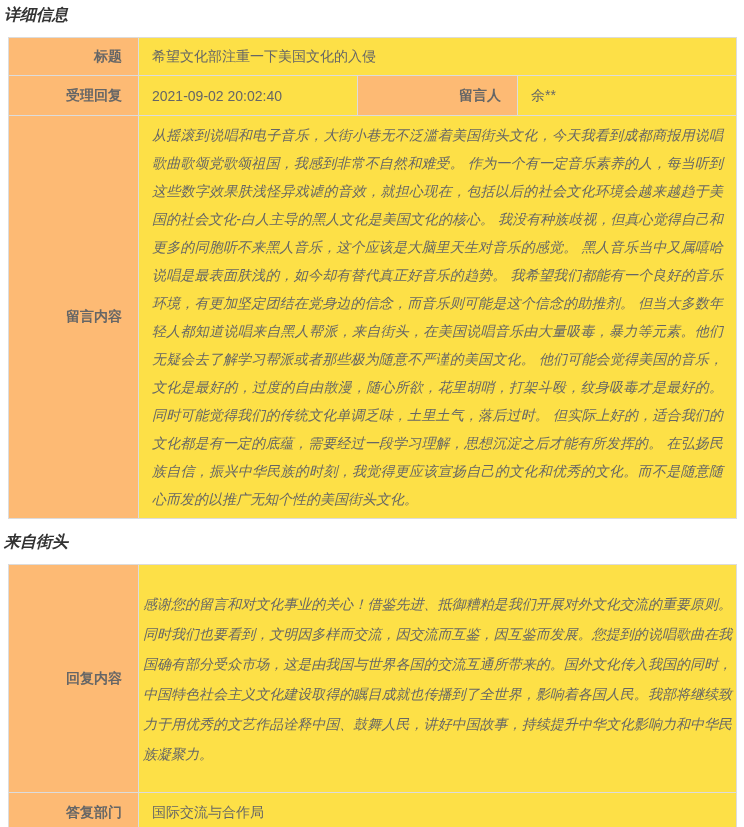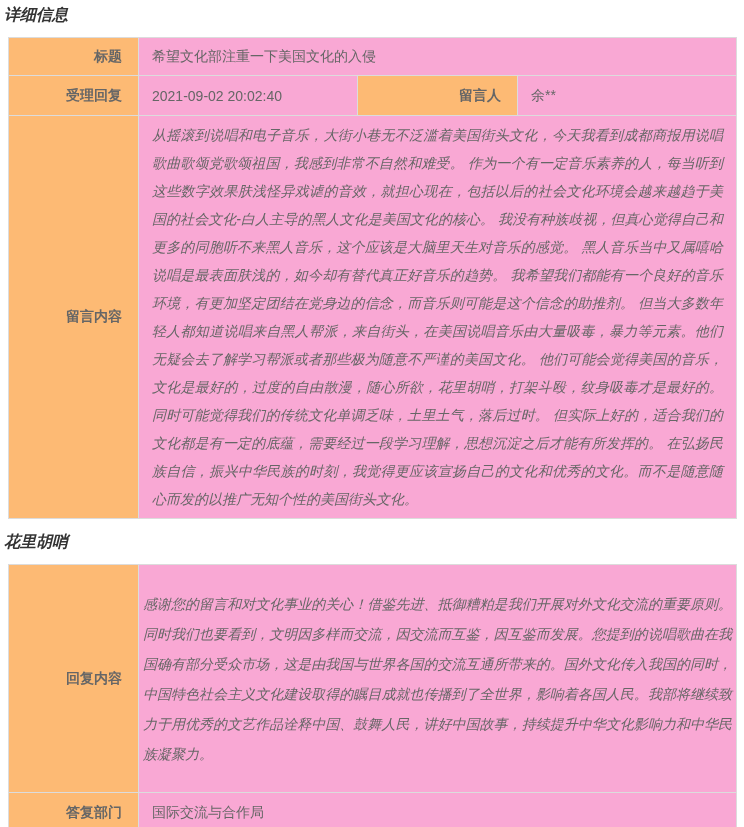--- a/index.html
+++ b/index.html
@@ -39,21 +39,21 @@
     vertical-align: middle;
   }
   td.label-cell {
     background: #fdba74;
     color: #9e2b23;
     font-weight: bold;
     text-align: right;
     padding: 0 16px;
   }
   td.value-cell {
-    background: #f9a8d4;
+    background: #fde047;
     padding: 8px 13px;
   }
   td.content-cell {
     vertical-align: top;
     line-height: 28px;
     padding: 5px 13px;
     text-align: justify;
     font-style: italic;
   }
   td.reply-content-cell {
@@ -93,21 +93,21 @@
         <td class="label-cell">留言人</td>
         <td class="value-cell">余**</td>
       </tr>
       <tr class="r-msg">
         <td class="label-cell">留言内容</td>
         <td class="value-cell content-cell" colspan="3">从摇滚到说唱和电子音乐，大街小巷无不泛滥着美国街头文化，今天我看到成都商报用说唱歌曲歌颂党歌颂祖国，我感到非常不自然和难受。 作为一个有一定音乐素养的人，每当听到这些数字效果肤浅怪异戏谑的音效，就担心现在，包括以后的社会文化环境会越来越趋于美国的社会文化-白人主导的黑人文化是美国文化的核心。 我没有种族歧视，但真心觉得自己和更多的同胞听不来黑人音乐，这个应该是大脑里天生对音乐的感觉。 黑人音乐当中又属嘻哈说唱是最表面肤浅的，如今却有替代真正好音乐的趋势。 我希望我们都能有一个良好的音乐环境，有更加坚定团结在党身边的信念，而音乐则可能是这个信念的助推剂。 但当大多数年轻人都知道说唱来自黑人帮派，来自街头，在美国说唱音乐由大量吸毒，暴力等元素。他们无疑会去了解学习帮派或者那些极为随意不严谨的美国文化。 他们可能会觉得美国的音乐，文化是最好的，过度的自由散漫，随心所欲，花里胡哨，打架斗殴，纹身吸毒才是最好的。同时可能觉得我们的传统文化单调乏味，土里土气，落后过时。 但实际上好的，适合我们的文化都是有一定的底蕴，需要经过一段学习理解，思想沉淀之后才能有所发挥的。 在弘扬民族自信，振兴中华民族的时刻，我觉得更应该宣扬自己的文化和优秀的文化。而不是随意随心而发的以推广无知个性的美国街头文化。</td>
       </tr>
     </tbody>
   </table>
 
-  <h2 class="section-heading second">花里胡哨</h2>
+  <h2 class="section-heading second">来自街头</h2>
 
   <table class="info-table">
     <colgroup>
       <col style="width:130px">
       <col style="width:598px">
     </colgroup>
     <tbody>
       <tr class="r-reply">
         <td class="label-cell">回复内容</td>
         <td class="value-cell content-cell reply-content-cell">感谢您的留言和对文化事业的关心！借鉴先进、抵御糟粕是我们开展对外文化交流的重要原则。同时我们也要看到，文明因多样而交流，因交流而互鉴，因互鉴而发展。您提到的说唱歌曲在我国确有部分受众市场，这是由我国与世界各国的交流互通所带来的。国外文化传入我国的同时，中国特色社会主义文化建设取得的瞩目成就也传播到了全世界，影响着各国人民。我部将继续致力于用优秀的文艺作品诠释中国、鼓舞人民，讲好中国故事，持续提升中华文化影响力和中华民族凝聚力。</td>

